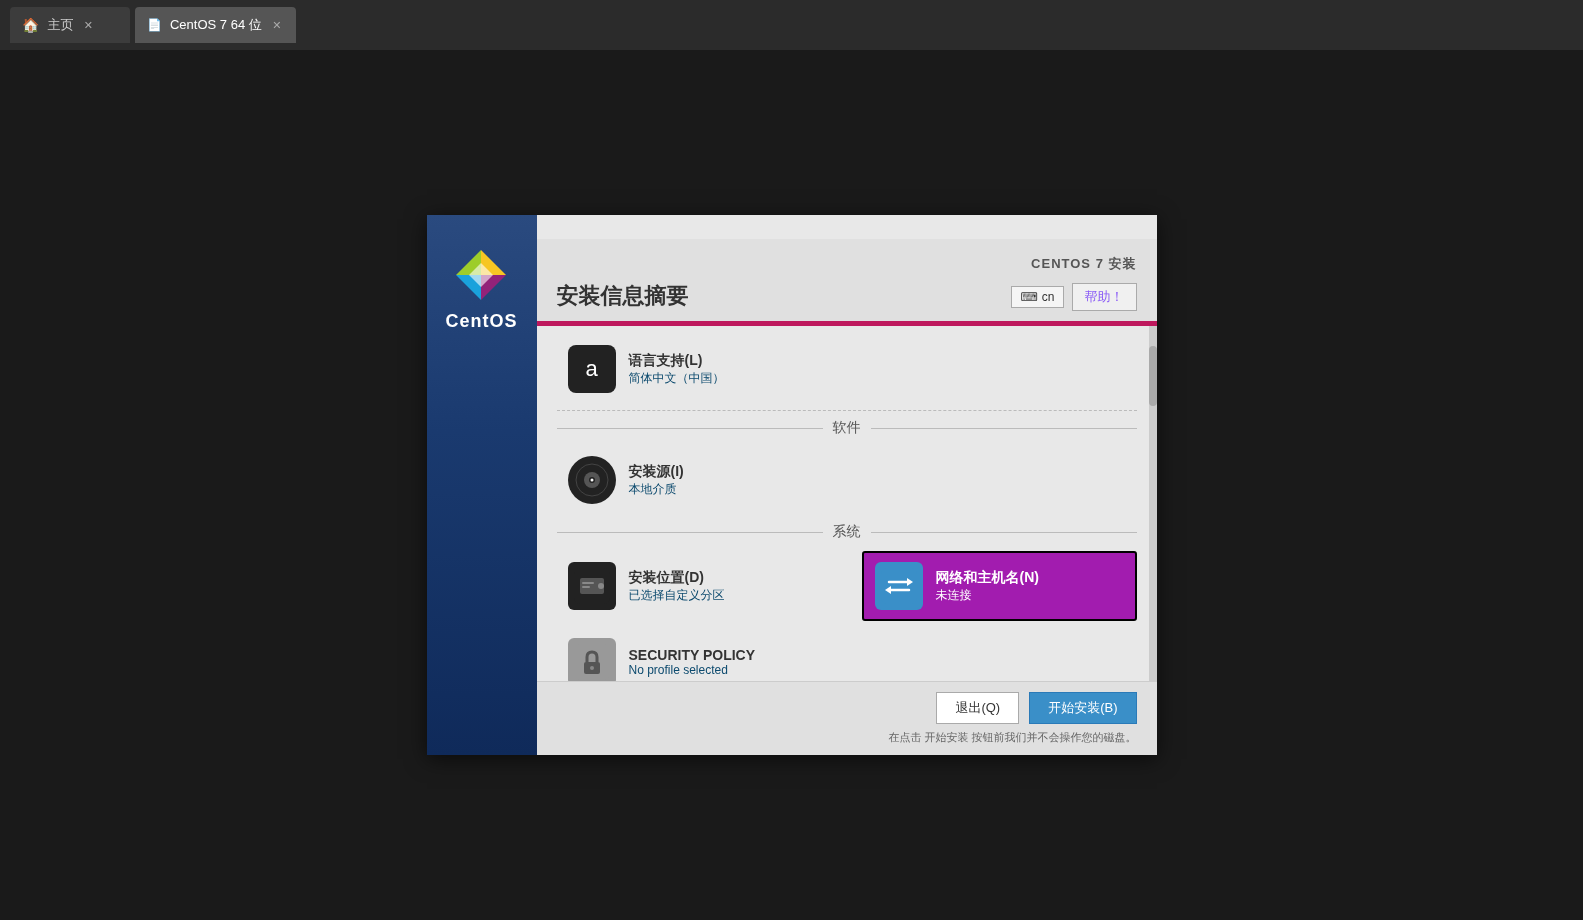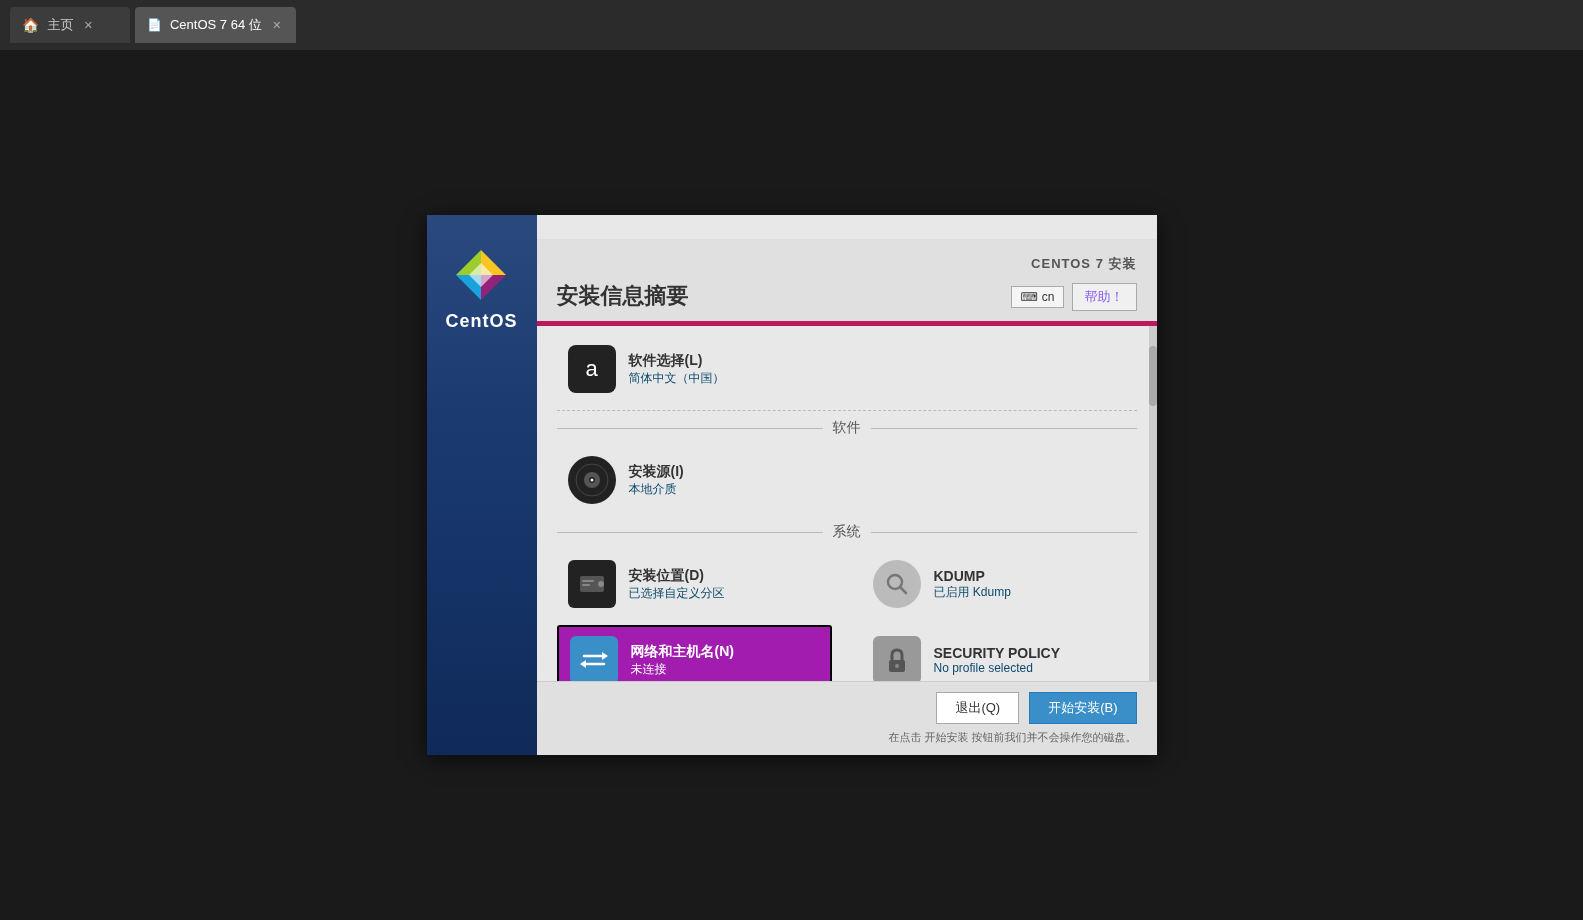--- a/index.html
+++ b/index.html
@@ -421,21 +421,21 @@
       <div class="installer-content">
 
         <div style="border-bottom: 1px dashed #bbb; padding-bottom: 8px; margin-bottom: 4px;">
           <div class="item-card">
             <div class="item-icon">
               <div class="icon-language">
                 <span style="font-size:22px;">a</span>
               </div>
             </div>
             <div class="item-text">
-              <span class="item-title">软件选择(L)</span>
+              <span class="item-title">语言支持(L)</span>
               <span class="item-subtitle">简体中文（中国）</span>
             </div>
           </div>
         </div>
 
         <div class="section-divider">
           <div class="section-line"></div>
           <span class="section-label">软件</span>
           <div class="section-line"></div>
         </div>
@@ -482,36 +482,20 @@
                   <rect x="8" y="18" width="8" height="2" rx="1" fill="#888"></rect>
                 </svg>
               </div>
             </div>
             <div class="item-text">
               <span class="item-title">安装位置(D)</span>
               <span class="item-subtitle">已选择自定义分区</span>
             </div>
           </div>
 
-          <div class="item-card">
-            <div class="item-icon">
-              <div class="icon-kdump">
-                <svg width="36" height="36" viewBox="0 0 36 36">
-                  <circle cx="18" cy="18" r="16" fill="#bbb"></circle>
-
-                  <circle cx="16" cy="16" r="7" fill="none" stroke="#777" stroke-width="2.5"></circle>
-                  <line x1="21" y1="21" x2="27" y2="27" stroke="#777" stroke-width="2.5" stroke-linecap="round"></line>
-                </svg>
-              </div>
-            </div>
-            <div class="item-text">
-              <span class="item-title">KDUMP</span>
-              <span class="item-subtitle">已启用 Kdump</span>
-            </div>
-          </div>
 
           <div class="item-card highlighted">
             <div class="item-icon">
               <div class="icon-network">
                 <svg width="36" height="36" viewBox="0 0 36 36">
                   <rect width="36" height="36" rx="6" fill="#3a8fc8"></rect>
 
                   <path d="M8 14 L28 14" stroke="white" stroke-width="2.5" stroke-linecap="round"></path>
                   <polygon points="26,10 32,14 26,18" fill="white"></polygon>
                   <path d="M28 22 L8 22" stroke="white" stroke-width="2.5" stroke-linecap="round"></path>

